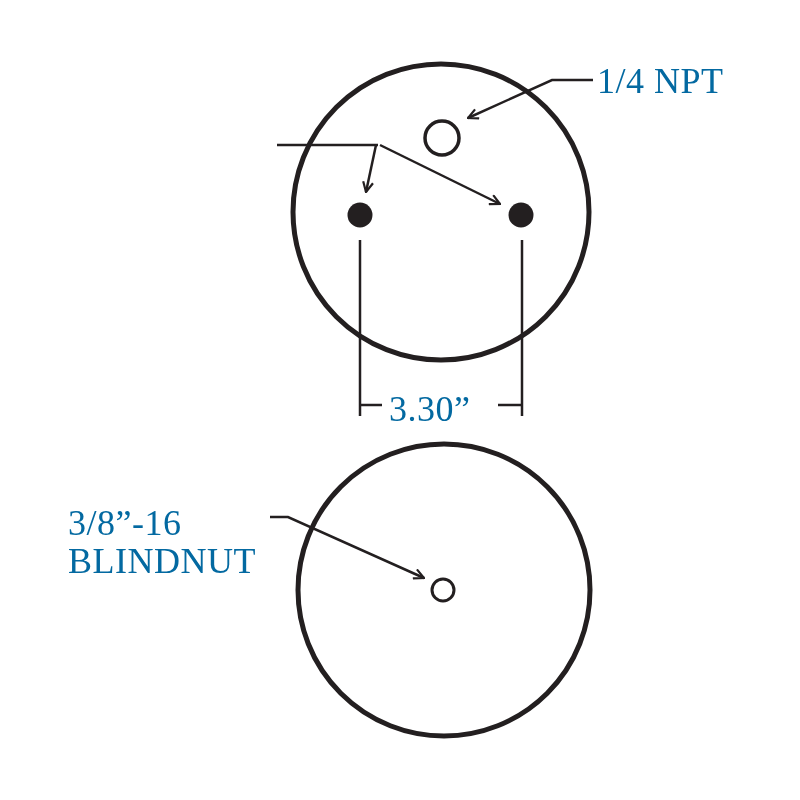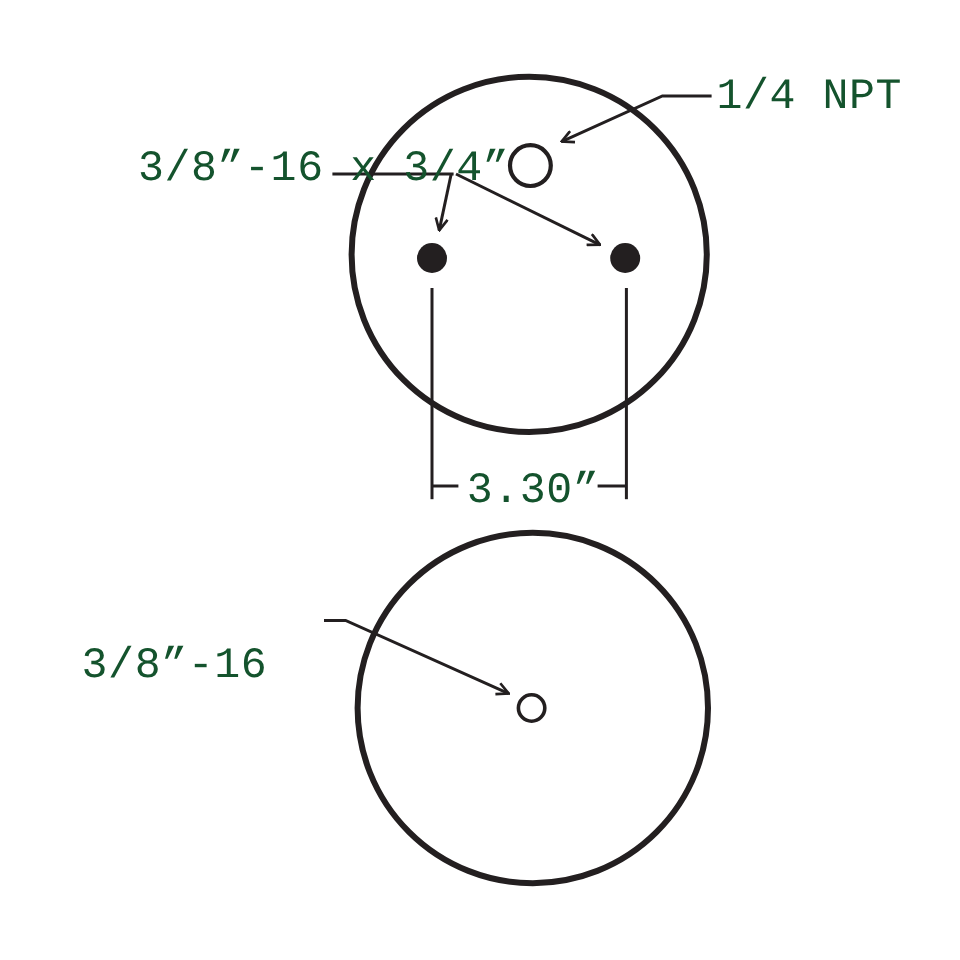--- a/index.html
+++ b/index.html
@@ -17,31 +17,31 @@
     }
     svg.diagram {
       position: absolute;
       left: 0;
       top: 0;
       width: 800px;
       height: 800px;
     }
     .label {
       position: absolute;
-      font-family: Liberation Mono, monospace;
+      font-family: Liberation Serif, serif;
       font-size: 36px;
       line-height: 38px;
-      color: #14532d;
+      color: #0369a1;
       white-space: nowrap;
       letter-spacing: 0.5px;
     }
     #lbl-npt { left: 597px; top: 62px; }
     #lbl-studs { left: 115px; top: 122px; }
     #lbl-dim { left: 389px; top: 390px; }
-    #lbl-blindnut { left: 68px; top: 504px; margin-top: 32px; }
+    #lbl-blindnut { left: 68px; top: 504px; }
   </style>
 </head>
 <body>
 
 <svg class="diagram" viewBox="0 0 800 800" xmlns="http://www.w3.org/2000/svg">
   <defs>
     <marker id="arrow" viewBox="0 0 12 12" refX="11" refY="6" markerWidth="12" markerHeight="12" markerUnits="userSpaceOnUse" orient="auto">
       <path d="M1,1 L11,6 L1,11" fill="none" stroke="#231f20" stroke-width="2.2" stroke-linejoin="miter"></path>
     </marker>
   </defs>
@@ -67,20 +67,20 @@
   <g>
     <circle cx="444" cy="590" r="146" fill="none" stroke="#231f20" stroke-width="5"></circle>
     <circle cx="443" cy="590" r="11" fill="none" stroke="#231f20" stroke-width="3"></circle>
     <polyline points="270,517 288,517 424,578" fill="none" stroke="#231f20" stroke-width="2.5" marker-end="url(#arrow)"></polyline>
   </g>
 </svg>
 
 <div class="label" id="lbl-npt">1/4 NPT</div>
 
 <div class="label" id="lbl-studs">
-  <div>3/8”-16 x 3/4”</div>
 </div>
 
 <div class="label" id="lbl-dim">3.30”</div>
 
 <div class="label" id="lbl-blindnut">
   <div>3/8”-16</div>
+  <div>BLINDNUT</div>
 </div>
 
 </body></html>

